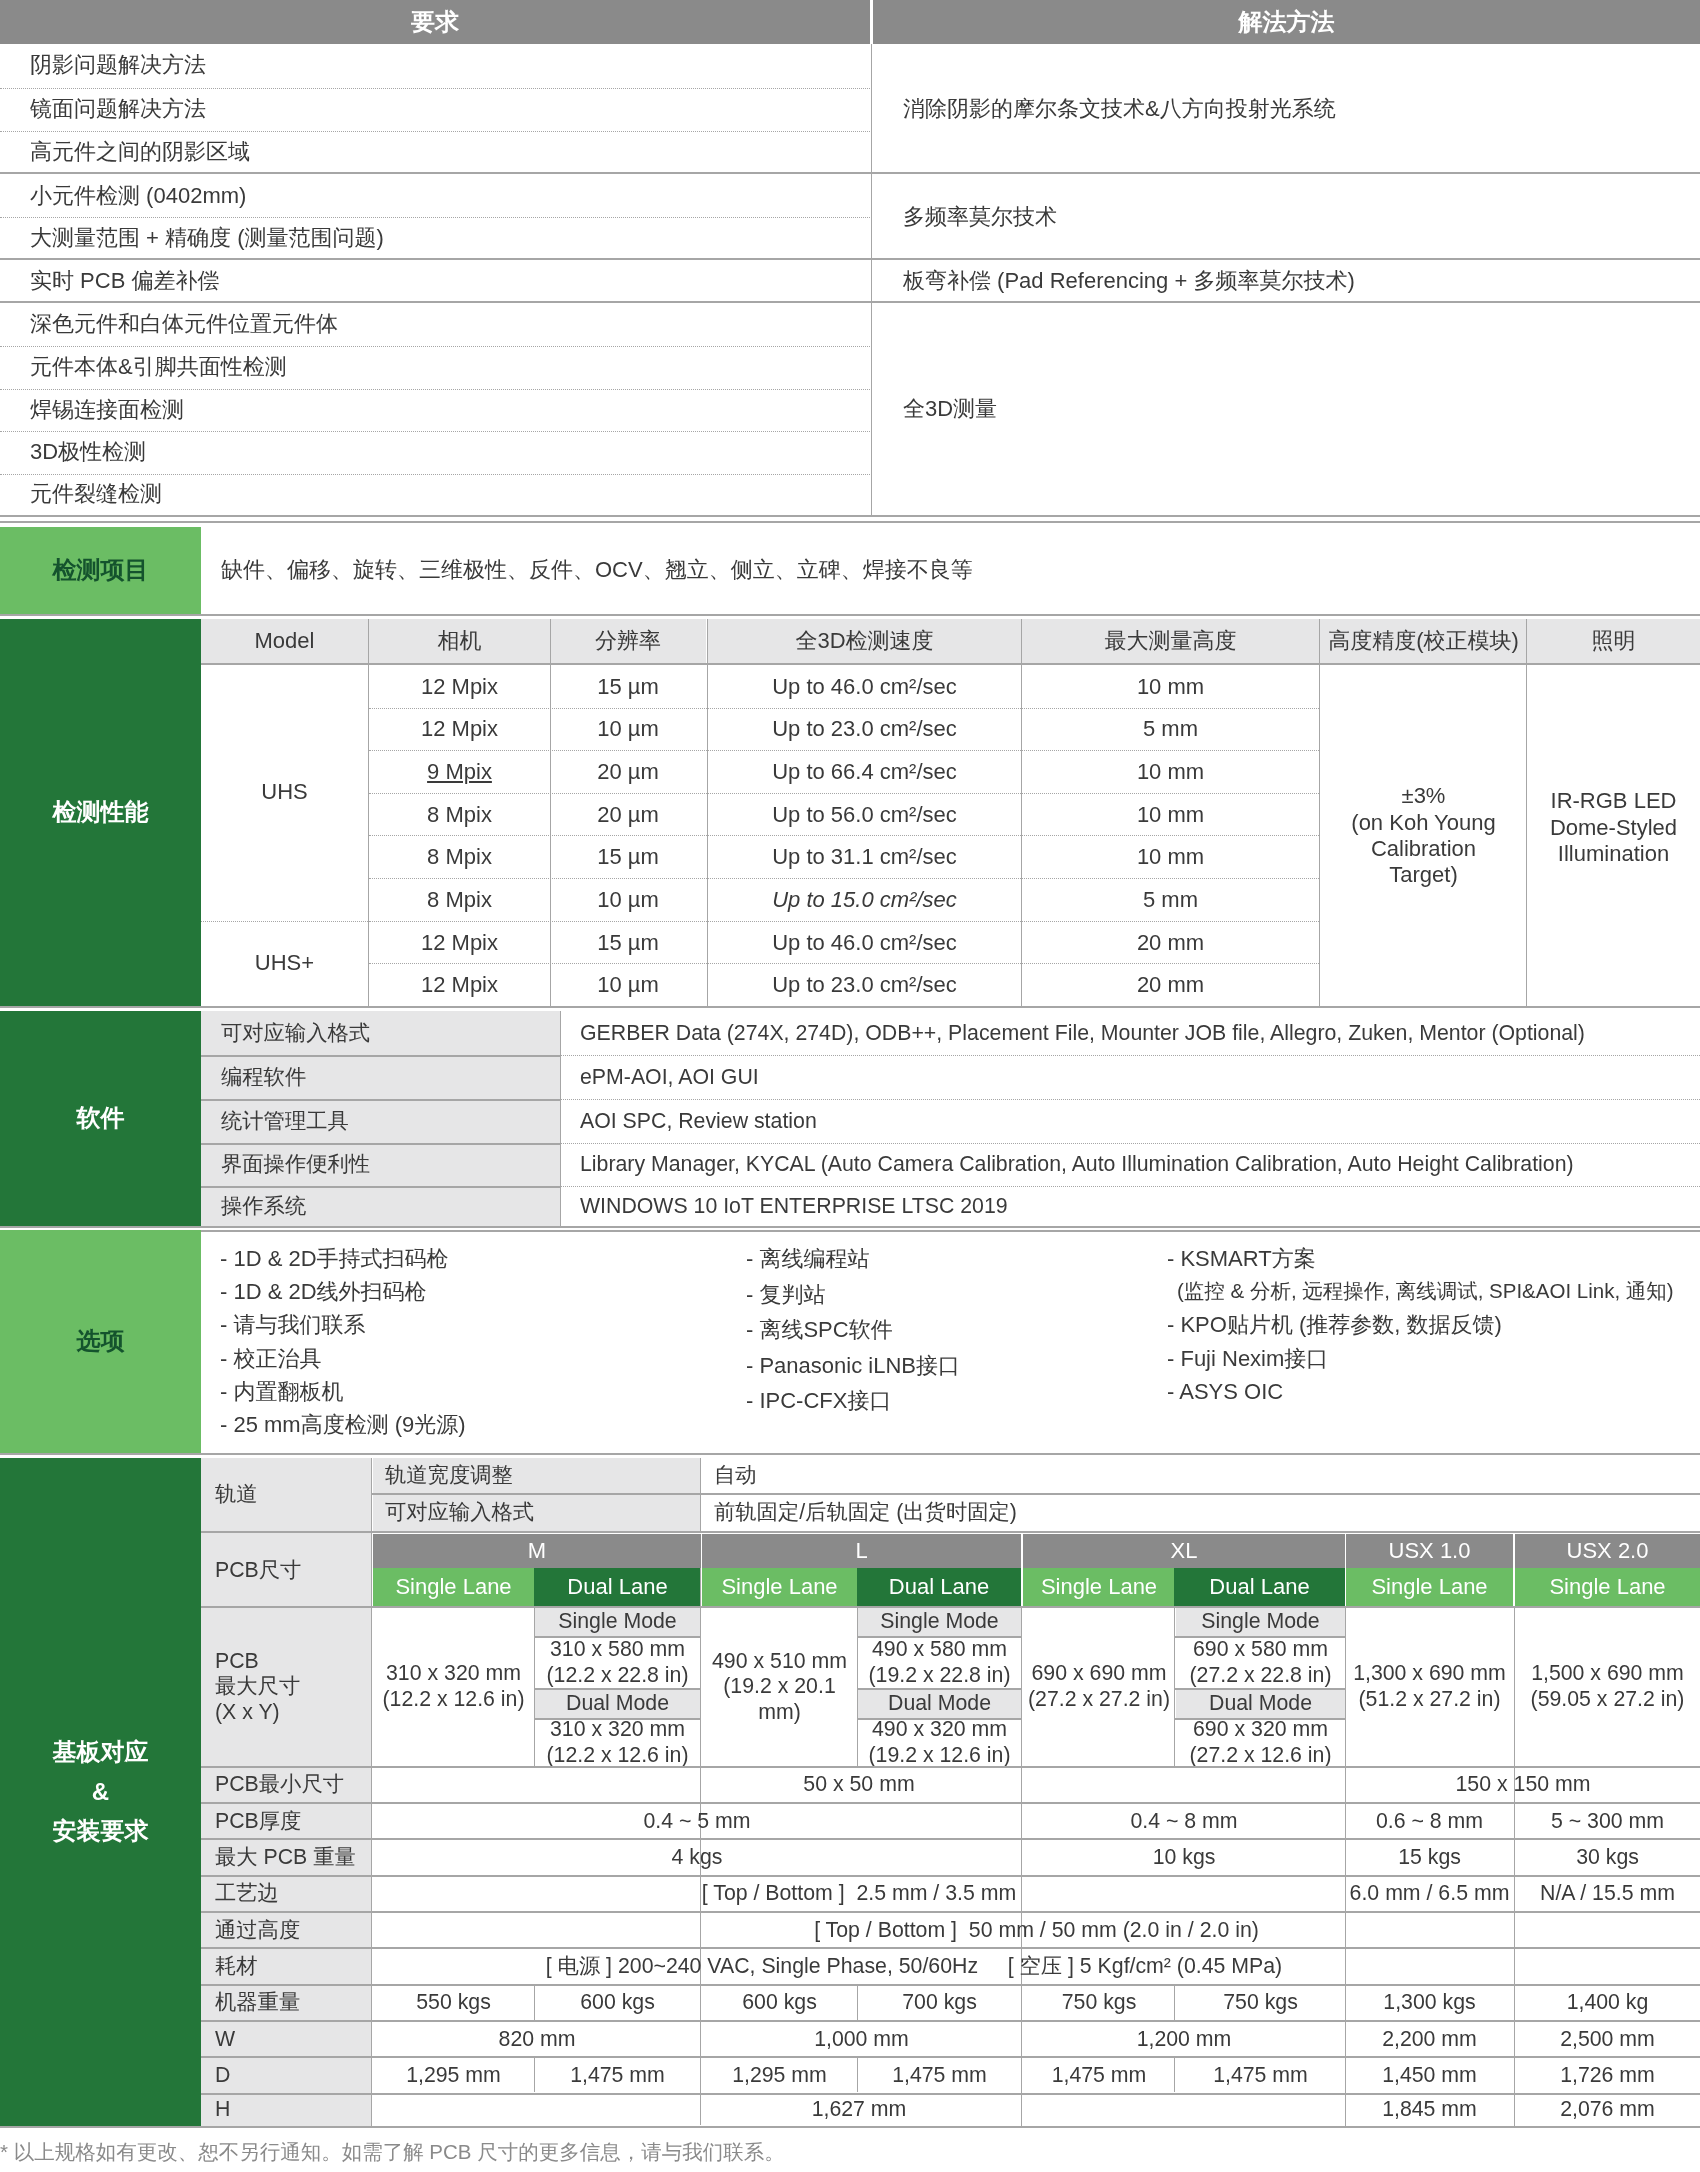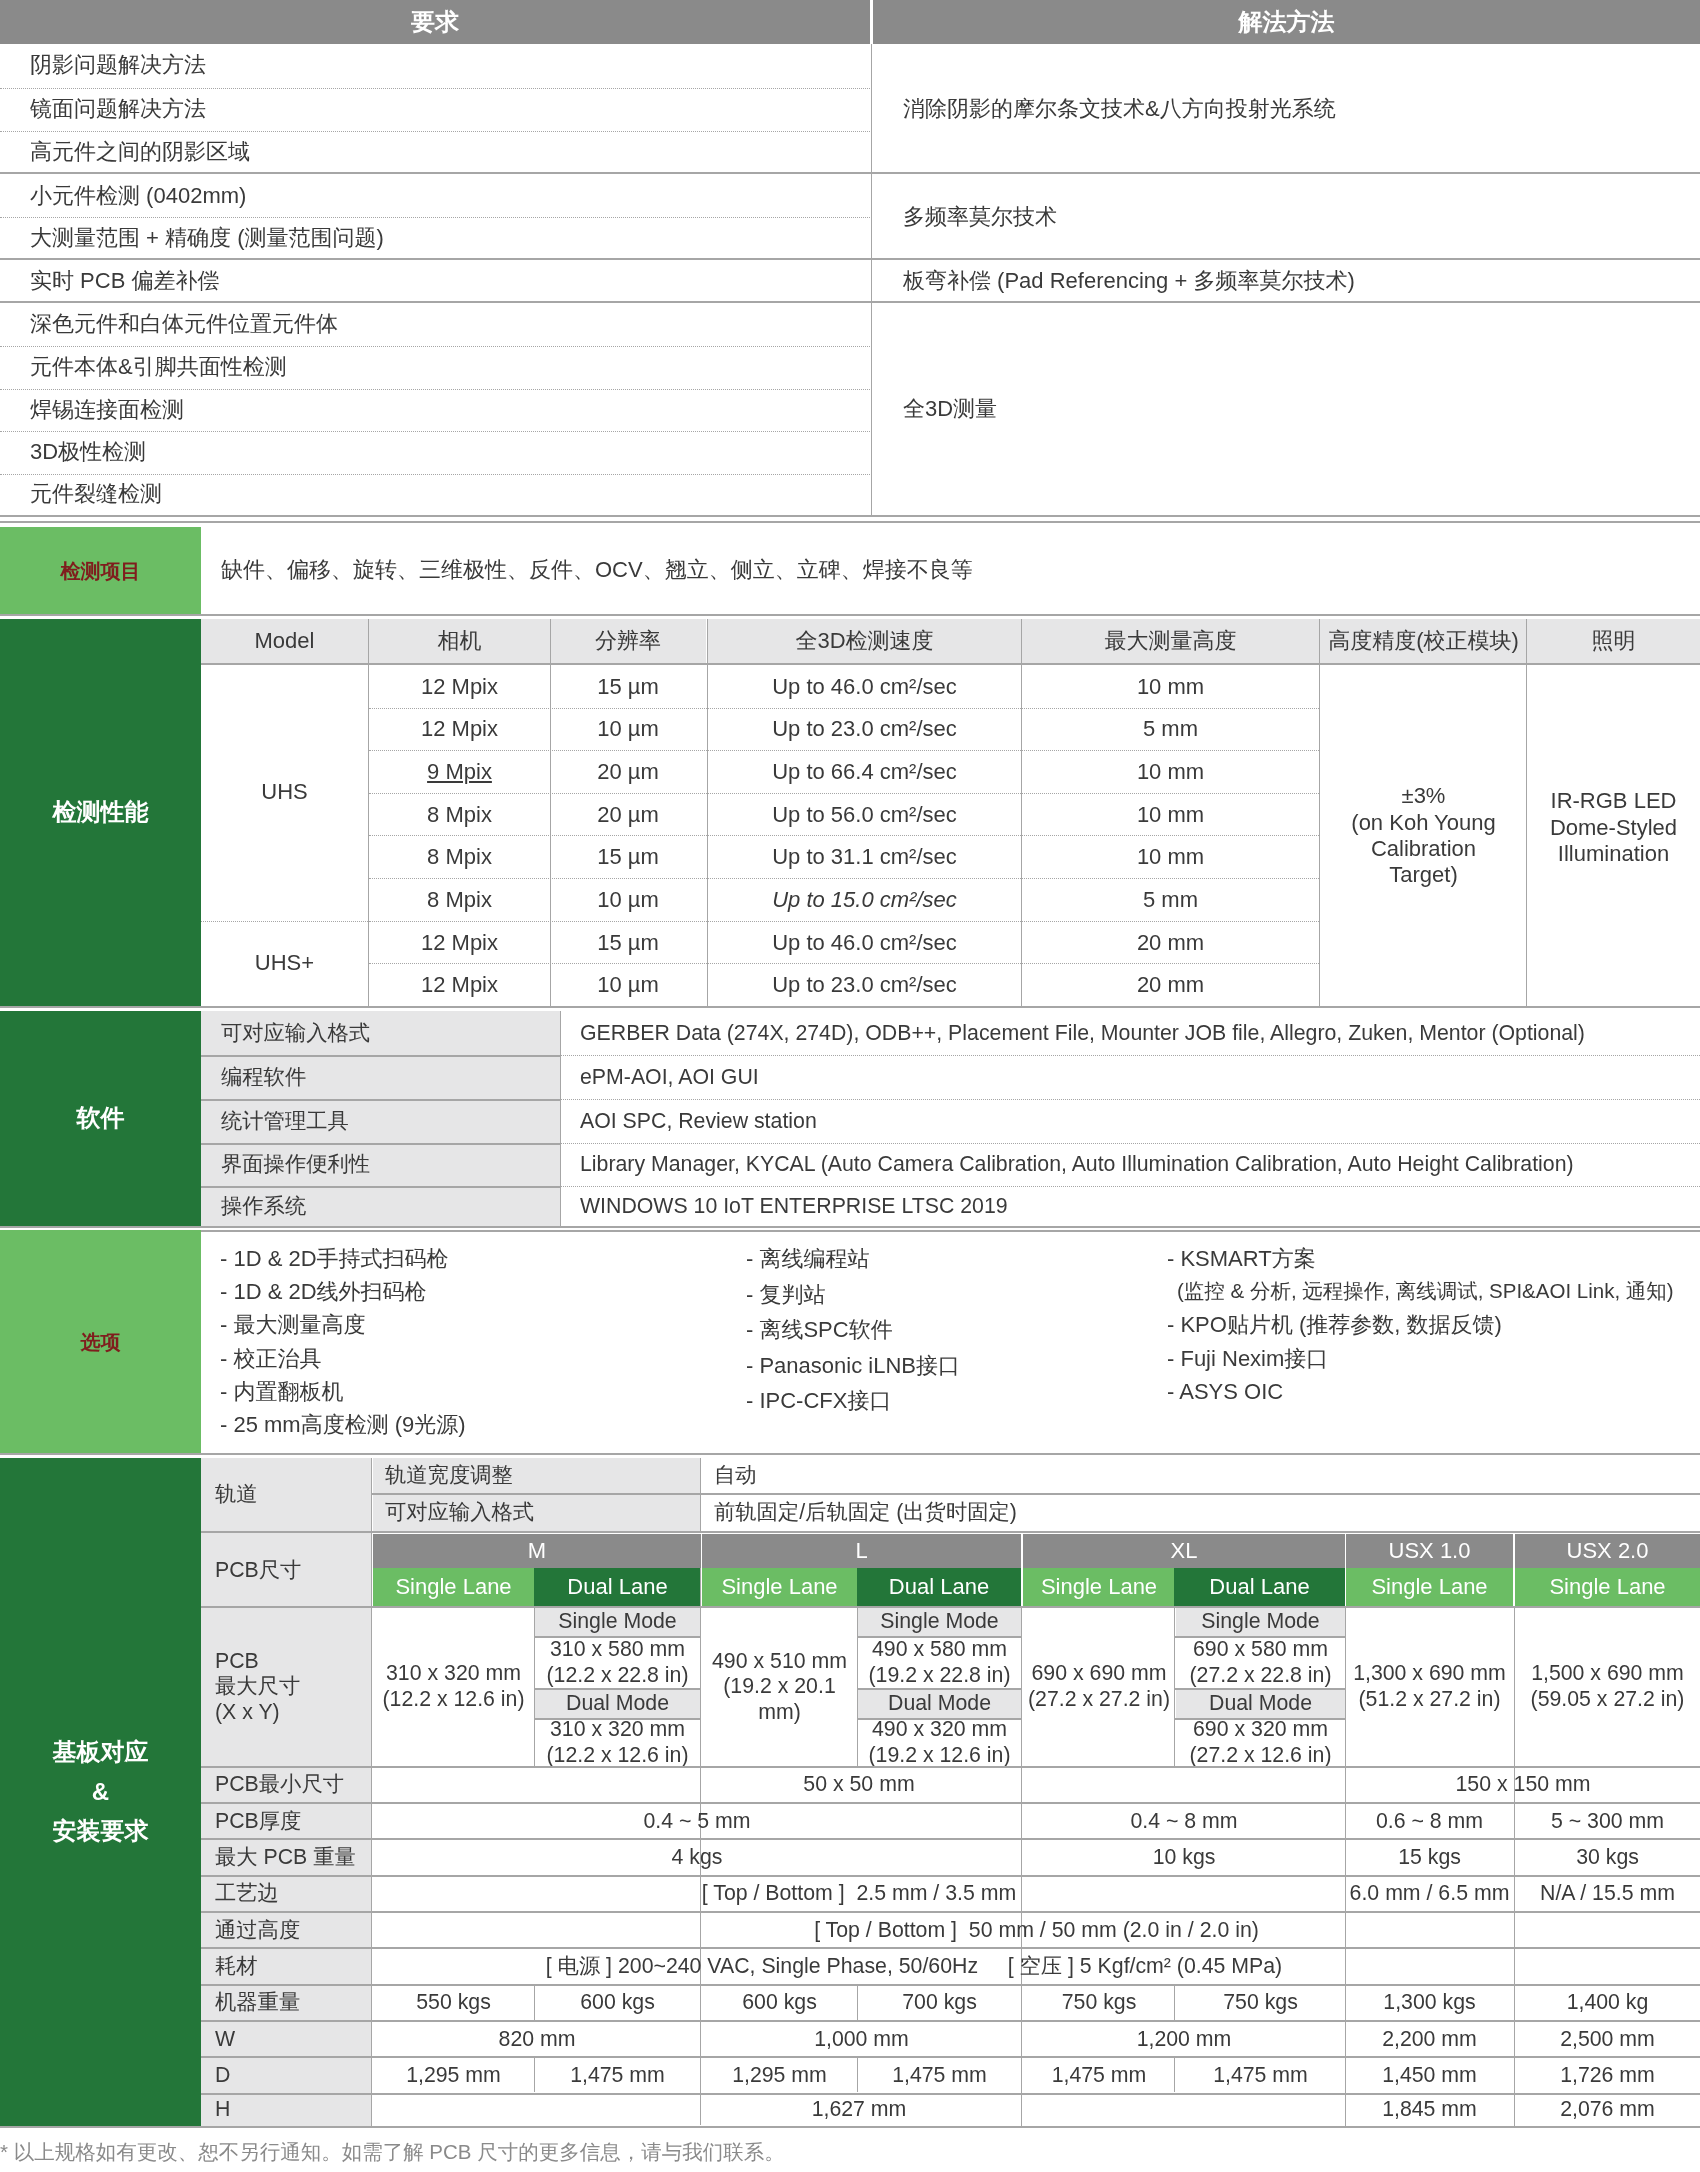--- a/index.html
+++ b/index.html
@@ -7,21 +7,21 @@
     width: 1700px; height: 2172px; background: #ffffff;
     font-family: "Liberation Sans", "DejaVu Sans", sans-serif;
     color: #3a3a3a; position: relative; overflow: hidden;
   }
   .abs { position: absolute; }
   .cell { position: absolute; display: flex; align-items: center; font-size: 22px; line-height: 1.2; }
   .center { justify-content: center; text-align: center; }
   .left { justify-content: flex-start; padding-left: 30px; }
   .gray-hdr { background: #8a8a8a; color: #fff; font-weight: bold; font-size: 24px; }
   .lt { background: #e6e6e7; }
-  .green-l { background: #6bbd64; color: #7f1d1d; font-weight: bold; font-size: 20px; }
+  .green-l { background: #6bbd64; color: #14532d; font-weight: bold; font-size: 24px; }
   .green-d { background: #237639; color: #fff; font-weight: bold; font-size: 24px; }
   .hline { position: absolute; height: 0; border-top: 2.4px solid #a6a6a6; }
   .dline { position: absolute; height: 0; border-top: 1.6px dotted #a6a6a6; }
   .vline { position: absolute; width: 0; border-left: 1.6px solid #a6a6a6; }
   .sect-sep { position: absolute; left: 0; width: 1700px; height: 0; border-top: 2.4px solid #a6a6a6; }
   .multiline { flex-direction: column; justify-content: center; }
   .lane-s { background: #6bbd64; color: #fff; font-size: 22px; }
   .lane-d { background: #237639; color: #fff; font-size: 22px; }
   .grp { background: #8a8a8a; color: #fff; font-size: 22px; }
   .mode { background: #e6e6e7; font-size: 21.3px; }
@@ -197,21 +197,21 @@
   <div class="cell small" style="left:580px;top:1187px;width:1120px;height:39px;">WINDOWS 10 IoT ENTERPRISE LTSC 2019</div>
   <div class="sect-sep" style="top:1226px;"></div>
 </div>
 
 <div>
   <div class="sect-sep" style="top:1230px;"></div>
   <div class="cell center green-l" style="left:0;top:1230px;width:201px;height:223px;">选项</div>
 
   <div class="opt-item" style="left:220px;top:1246px;">- 1D &amp; 2D手持式扫码枪</div>
   <div class="opt-item" style="left:220px;top:1279px;">- 1D &amp; 2D线外扫码枪</div>
-  <div class="opt-item" style="left:220px;top:1312px;">- 最大测量高度</div>
+  <div class="opt-item" style="left:220px;top:1312px;">- 请与我们联系</div>
   <div class="opt-item" style="left:220px;top:1346px;">- 校正治具</div>
   <div class="opt-item" style="left:220px;top:1379px;">- 内置翻板机</div>
   <div class="opt-item" style="left:220px;top:1412px;">- 25 mm高度检测 (9光源)</div>
 
   <div class="opt-item" style="left:746px;top:1246px;">- 离线编程站</div>
   <div class="opt-item" style="left:746px;top:1282px;">- 复判站</div>
   <div class="opt-item" style="left:746px;top:1317px;">- 离线SPC软件</div>
   <div class="opt-item" style="left:746px;top:1353px;">- Panasonic iLNB接口</div>
   <div class="opt-item" style="left:746px;top:1388px;">- IPC-CFX接口</div>
 

